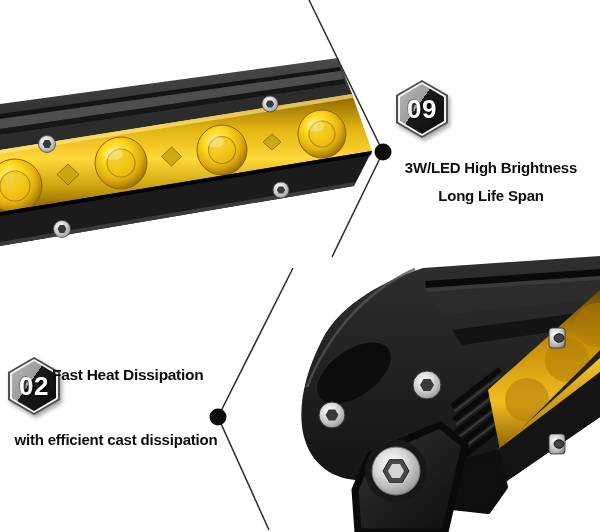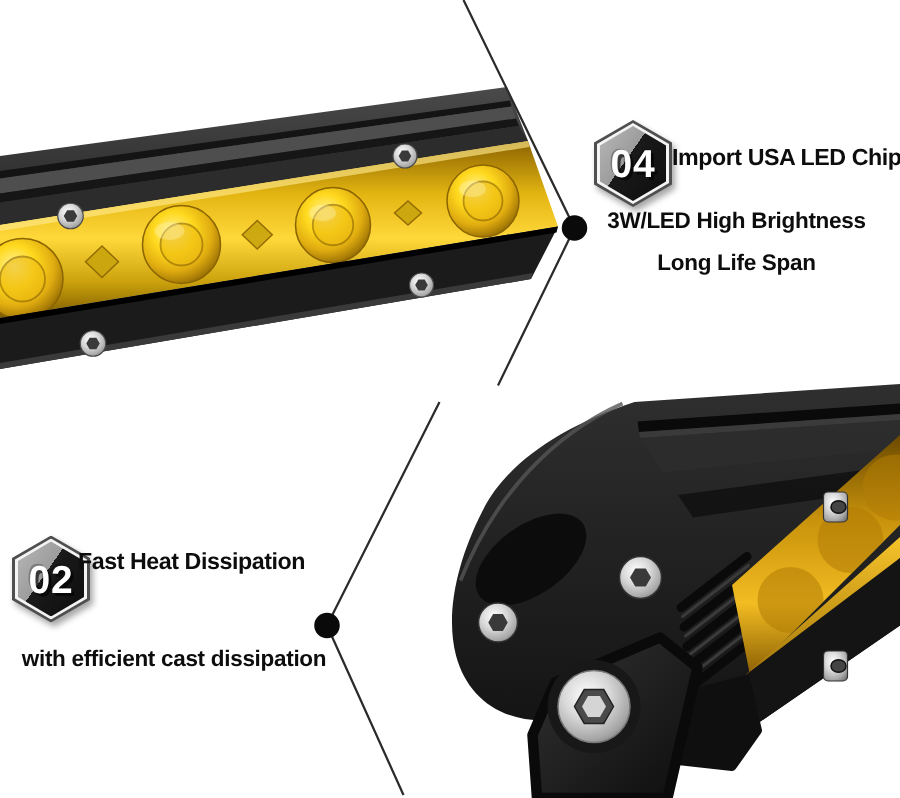--- a/index.html
+++ b/index.html
@@ -19,21 +19,21 @@
     position:absolute;inset:0;display:flex;align-items:center;justify-content:center;
     color:#ffffff;font-size:26px;font-weight:bold;letter-spacing:0.5px;
     text-shadow:2px 2px 0 rgba(0,0,0,0.65),-1px -1px 0 rgba(0,0,0,0.25);
   }
   
   .t{position:absolute;color:#0d0d0d;font-weight:bold;}
   .title{font-size:15.5px;line-height:18px;letter-spacing:-0.3px;white-space:nowrap;}
   .details{font-size:15px;letter-spacing:-0.2px;text-align:center;}
   .details div{line-height:28px;}
   #title01{left:448px;top:97px;}
-  #details01{left:383px;top:134px;width:216px;}
+  #details01{left:383px;top:154px;width:216px;}
   #title02{left:52px;top:366px;}
   #details02{left:0px;top:426px;width:232px;}
 </style>
 </head>
 <body>
 
 <div class="stage">
 
   <svg class="photo" style="left:0;top:0" width="380" height="282" viewBox="0 0 380 282">
     <defs>
@@ -231,23 +231,22 @@
     <polyline points="309,0 383,152 332,257" fill="none" stroke="#2b2b2b" stroke-width="1.5"></polyline>
     <circle cx="383" cy="152" r="8.5" fill="#0a0a0a"></circle>
     <polyline points="293,268 218,417 269,530" fill="none" stroke="#2b2b2b" stroke-width="1.5"></polyline>
     <circle cx="218" cy="417" r="8.5" fill="#0a0a0a"></circle>
   </svg>
 
   <div class="badge" style="left:396px;top:80px">
     <div class="hex hex-outer"></div>
     <div class="hex hex-mid"></div>
     <div class="hex hex-fill"></div>
-    <span class="badge-num">04</span>
-  </div>
-  <div id="title01" class="t title">Import USA LED Chip</div>
+    <span class="badge-num">09</span>
+  </div>
   <div id="details01" class="t details">
     <div>3W/LED High Brightness</div>
     <div>Long Life Span</div>
   </div>
 
   <div class="badge" style="left:8px;top:357px">
     <div class="hex hex-outer"></div>
     <div class="hex hex-mid"></div>
     <div class="hex hex-fill"></div>
     <span class="badge-num">02</span>

